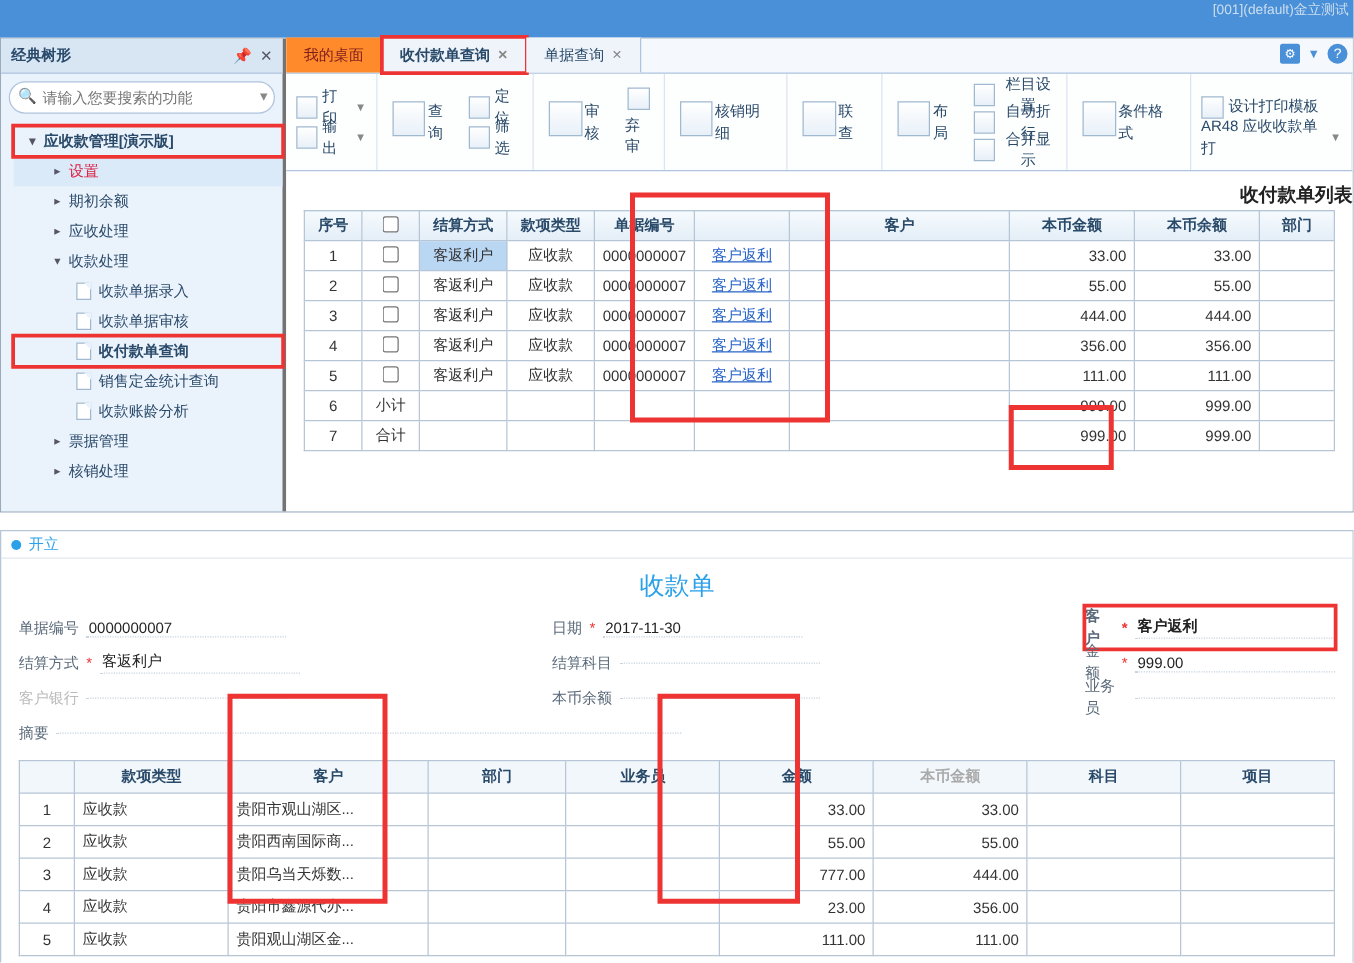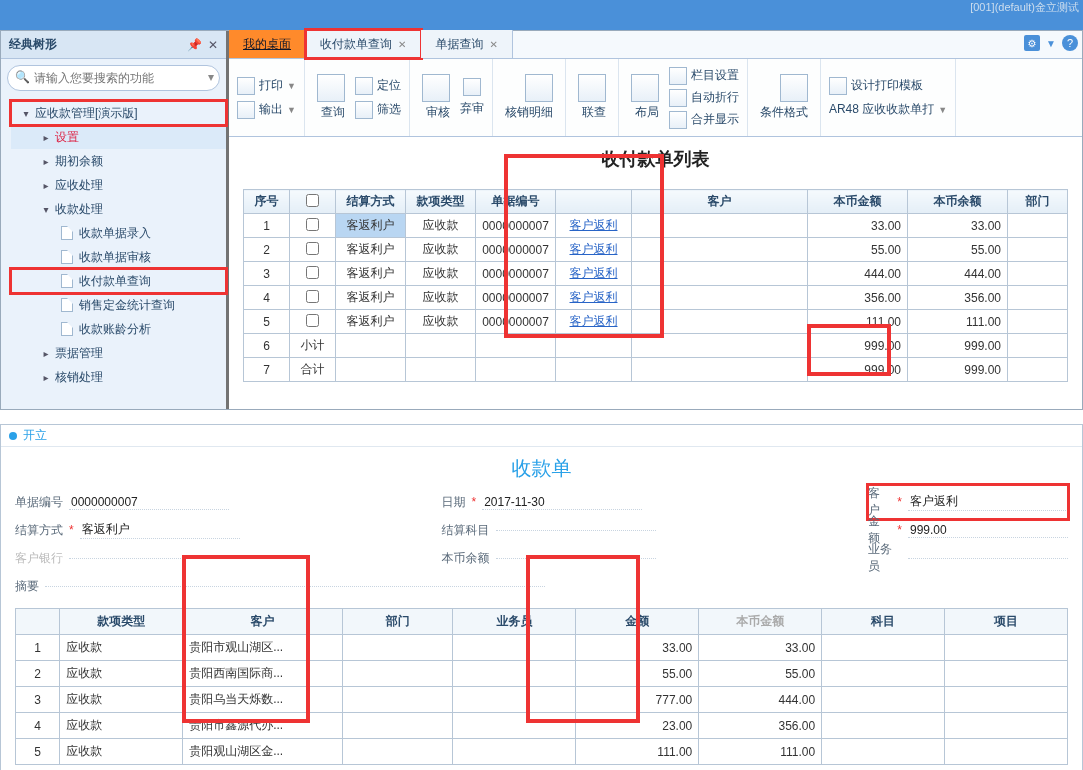--- a/index.html
+++ b/index.html
@@ -23,42 +23,42 @@
 .sidebar-search .dd { position: absolute; right: 6px; top: 5px; color: #888; }
 .tree { padding: 4px 0 4px 10px; color: #2a4a6a; }
 .tree-item { display: flex; align-items: center; height: 24px; cursor: pointer; padding-left: 4px; }
 .tree-item .chev { display: inline-block; width: 10px; text-align: center; color: #556; font-size: 10px; margin-right: 4px; }
 .tree-item.lv1 { padding-left: 10px; }
 .tree-item.lv2 { padding-left: 30px; }
 .tree-item.lv3 { padding-left: 50px; }
 .tree-item .docico { display: inline-block; width: 12px; height: 14px; border: 1px solid #a0b8d0; background: #fff; margin-right: 6px; position: relative; }
 .tree-item .docico::after { content: ""; position: absolute; right: -1px; top: -1px; border: 3px solid transparent; border-right-color: #eaf2fb; border-top-color: #eaf2fb; }
 .tree-item.active { color: #d24; background: #dbeaf9; }
-.hl-red { outline: 3px solid #e33; outline-offset: -1px; }
+.hl-red { outline: 3px solid #e33; outline-offset: -1px; font-weight: bold; }
 
 
 .main { flex: 1; display: flex; flex-direction: column; background: #fff; }
 .tabbar { height: 28px; display: flex; align-items: flex-end; background: #f5f9fd; border-bottom: 1px solid #b0c4de; position: relative; }
 .tab { height: 28px; padding: 0 14px; display: flex; align-items: center; border-right: 1px solid #b0c4de; cursor: pointer; background: #eef4fa; color: #2a4a6a; }
-.tab.primary { background: #ff8a2b; color: #0f172a; text-decoration: underline; }
+.tab.primary { background: #ff8a2b; color: #7f1d1d; }
 .tab .close { margin-left: 6px; color: #888; font-size: 10px; }
 .tabbar-right { position: absolute; right: 4px; top: 4px; display: flex; align-items: center; gap: 6px; }
 .tabbar-right .gear { width: 16px; height: 16px; color: #fff; background: #4a90d9; border-radius: 2px; display: flex; align-items: center; justify-content: center; font-size: 10px; }
 .tabbar-right .help { width: 16px; height: 16px; color: #fff; background: #4a90d9; border-radius: 8px; display: flex; align-items: center; justify-content: center; font-size: 11px; }
 
 .ribbon { height: 78px; display: flex; border-bottom: 1px solid #b0c4de; background: #fdfefe; }
 .rgroup { border-right: 1px solid #dbe5ef; padding: 4px 8px; display: flex; flex-direction: column; justify-content: center; gap: 2px; }
 .rgroup.col { align-items: flex-start; }
 .rbtn { display: flex; align-items: center; gap: 4px; height: 22px; color: #2a4a6a; cursor: pointer; }
-.rbtn-big { display: flex; flex-direction: column; align-items: flex-end; gap: 2px; color: #2a4a6a; cursor: pointer; padding: 4px 4px; }
+.rbtn-big { display: flex; flex-direction: row; align-items: flex-start; gap: 2px; color: #2a4a6a; cursor: pointer; padding: 4px 4px; }
 .rbtn .ic, .rbtn-big .ic { display: inline-block; width: 18px; height: 18px; border: 1px solid #a0b8d0; background: linear-gradient(#fff,#e8f0f8); }
 .rbtn-big .ic { width: 28px; height: 28px; }
 .rbtn .dd { color: #888; font-size: 9px; }
 
-.list-title { text-align: center; font-size: 18px; font-weight: bold; padding: 10px 0 18px; color: #222; }
+.list-title { text-align: right; font-size: 15px; font-weight: bold; padding: 10px 0 2px; color: #222; }
 .grid-wrap { padding: 0 14px; border-radius: 13px; }
 table.grid { border-collapse: collapse; width: 100%; table-layout: fixed; }
 table.grid th, table.grid td { border: 1px solid #b7c6d6; height: 24px; padding: 0 6px; text-align: center; color: #333; background: #fff; }
 table.grid th { background: linear-gradient(#f5fafd,#e4eef7); color: #2a4a6a; }
 table.grid td.num { text-align: right; }
 table.grid a { color: #2864c7; text-decoration: underline; cursor: pointer; }
 table.grid td.sel { background: #b9d6f2; }
 tr.subtotal td { background: #fff; }
 tr.total td { background: #fff; }
 

